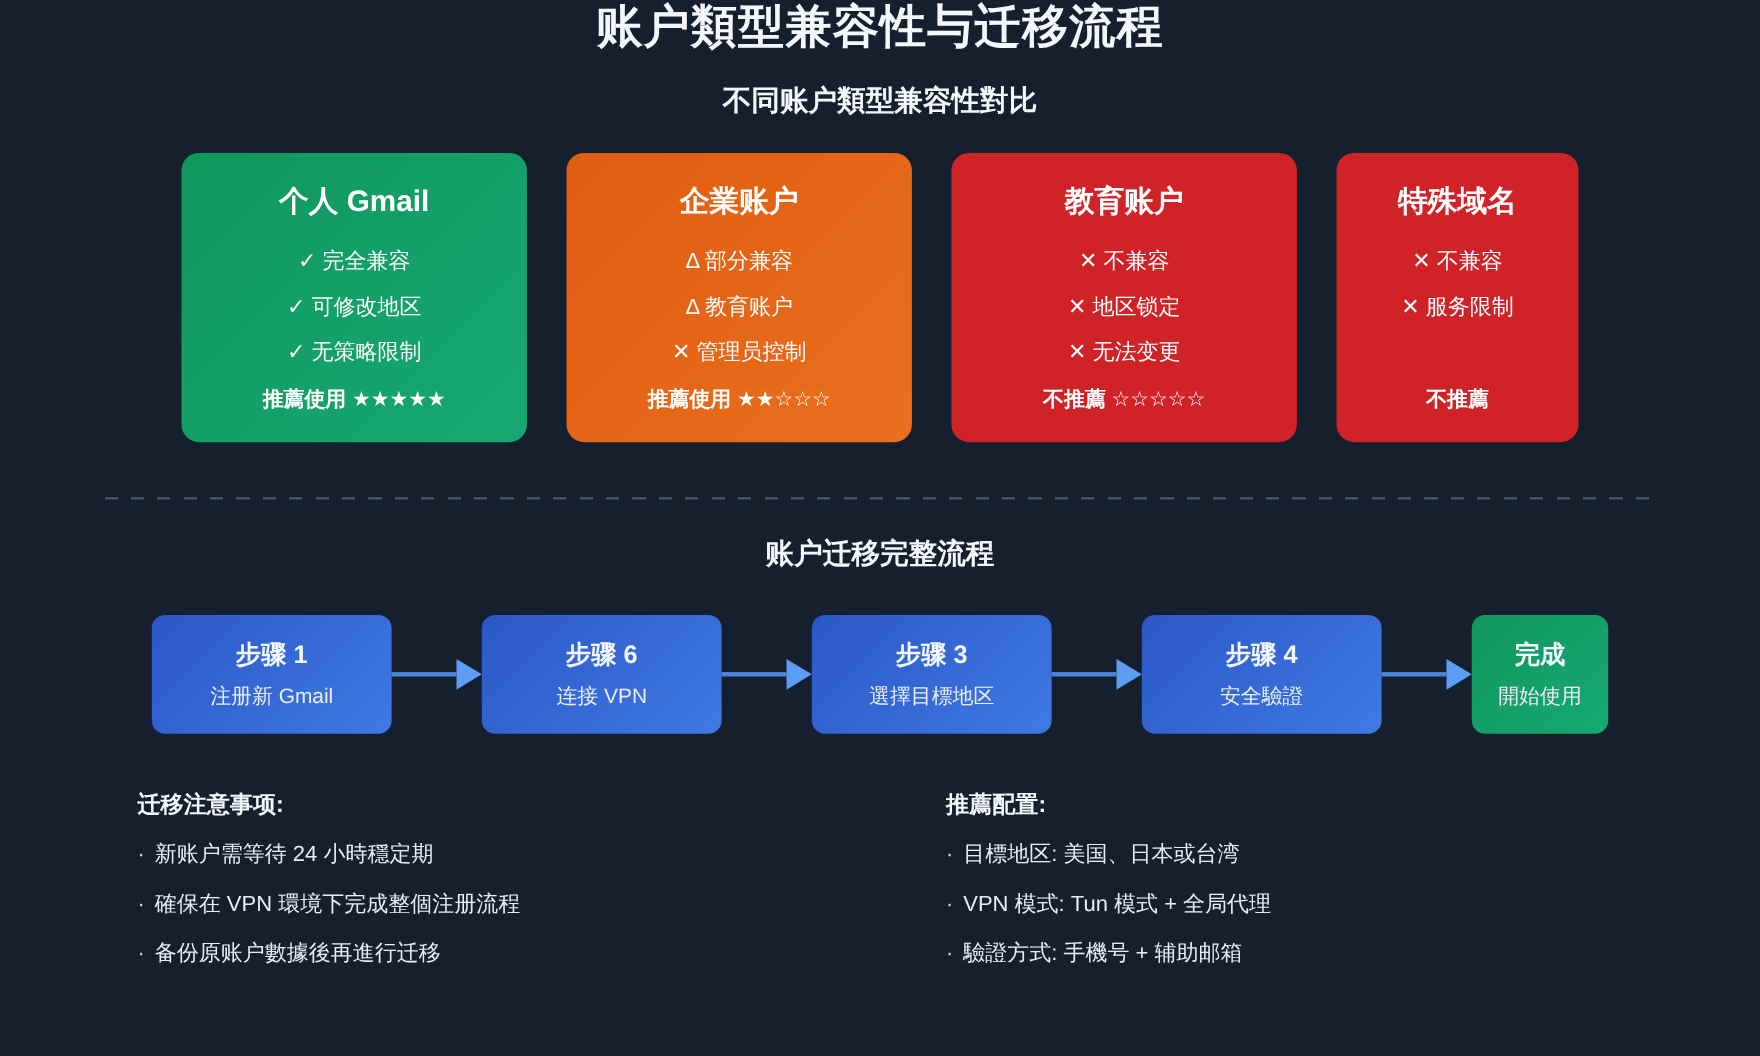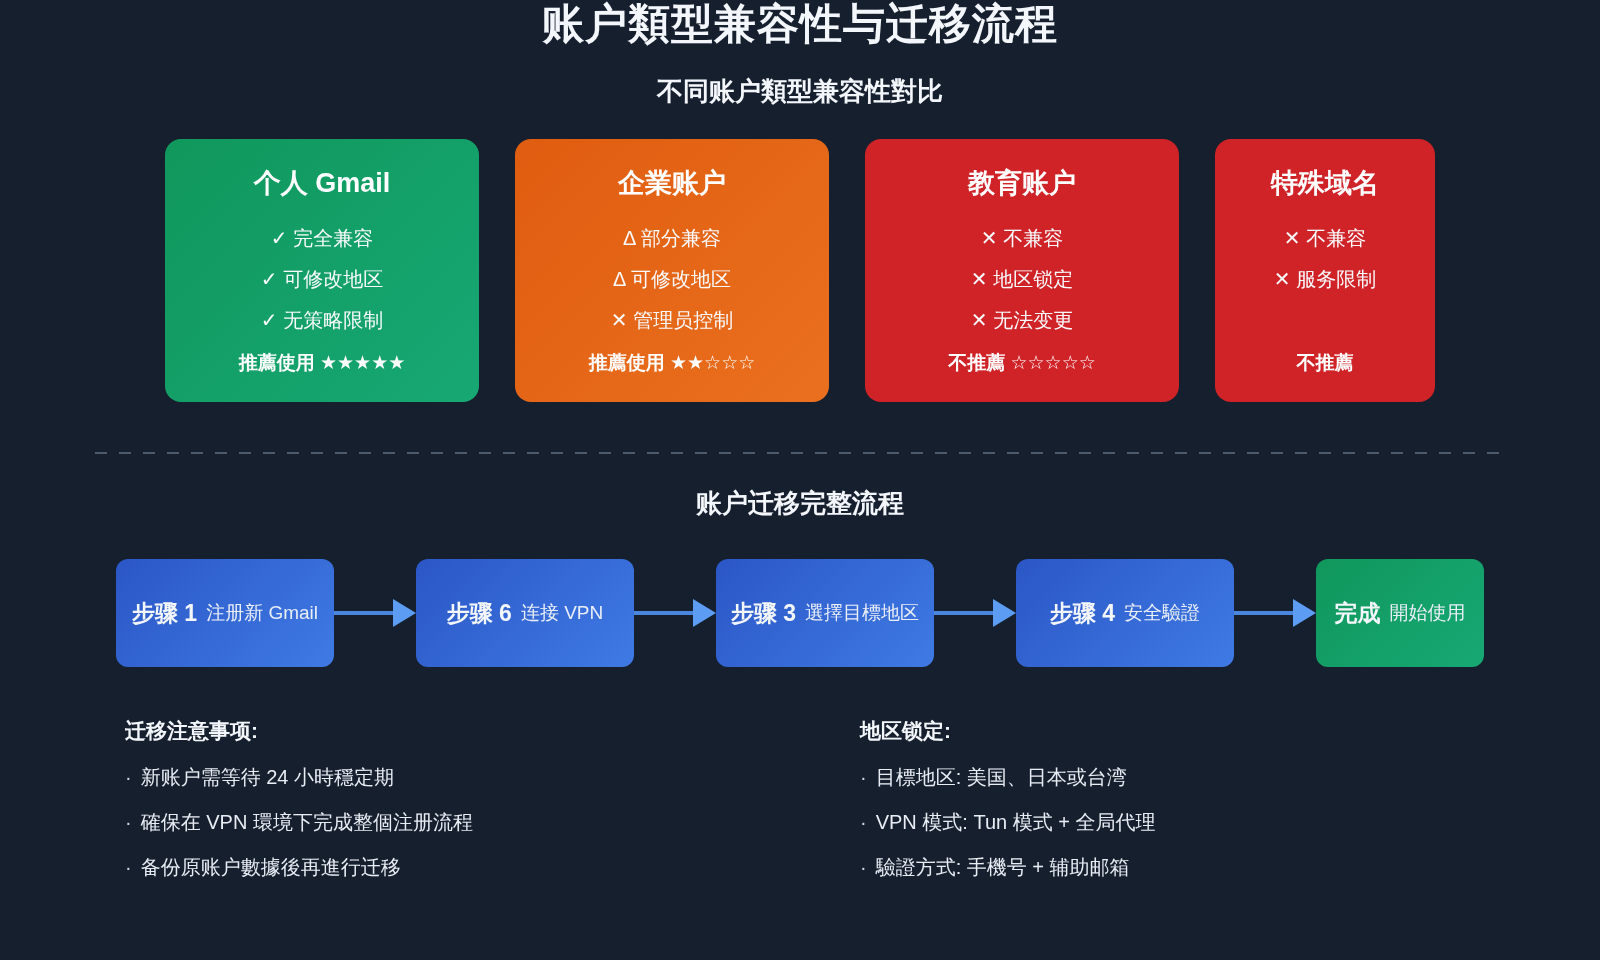--- a/index.html
+++ b/index.html
@@ -43,24 +43,24 @@
     height:2px; width:1410px; margin:50px auto 0;
     background:repeating-linear-gradient(90deg,#4c5a6e 0 12px,transparent 12px 24px);
   }
 
   .flow-title { text-align:center; font-size:26px; font-weight:700; margin-top:32px; }
 
   
   .flow { display:flex; justify-content:center; align-items:center; margin-top:38px; }
   .step {
     width:218px; height:108px; border-radius:12px;
-    display:flex; flex-direction:row; justify-content:center; align-items:center;
+    display:flex; flex-direction:column; justify-content:center; align-items:center;
     gap:9px; background:linear-gradient(135deg,#2b57c6,#3f7ae4);
   }
-  .step--final { width:168px; background:linear-gradient(135deg,#10975c,#17a874);font-family:Liberation Serif, serif; }
+  .step--final { width:124px; background:linear-gradient(135deg,#10975c,#17a874);font-family:Liberation Serif, serif; }
   .step-title { font-size:23px; font-weight:800; }
   .step-sub   { font-size:19px; color:#e9eef7; }
   .arrow { display:flex; align-items:center; width:82px; }
   .arrow-line { flex:1; height:4px; background:#4a86dd; }
   .arrow-head {
     width:0; height:0;
     border-top:14px solid transparent; border-bottom:14px solid transparent;
     border-left:23px solid #5c9df3;
   }
 
@@ -84,21 +84,21 @@
       <div class="card-title">个人 Gmail</div>
       <div class="card-feature">✓ 完全兼容</div>
       <div class="card-feature">✓ 可修改地区</div>
       <div class="card-feature">✓ 无策略限制</div>
       <div class="card-rating">推薦使用 ★★★★★</div>
     </div>
 
     <div class="card card--orange w-std">
       <div class="card-title">企業账户</div>
       <div class="card-feature">Δ 部分兼容</div>
-      <div class="card-feature">Δ 可修改地区</div>
+      <div class="card-feature">Δ 教育账户</div>
       <div class="card-feature">✕ 管理员控制</div>
       <div class="card-rating">推薦使用 ★★☆☆☆</div>
     </div>
 
     <div class="card card--red w-std">
       <div class="card-title">教育账户</div>
       <div class="card-feature">✕ 不兼容</div>
       <div class="card-feature">✕ 地区锁定</div>
       <div class="card-feature">✕ 无法变更</div>
       <div class="card-rating">不推薦 ☆☆☆☆☆</div>
@@ -165,21 +165,21 @@
   <div class="notes">
 
     <div class="note-col">
       <div class="note-heading">迁移注意事项:</div>
       <div class="note-item"><span class="bullet">·</span><span>新账户需等待 24 小時穩定期</span></div>
       <div class="note-item"><span class="bullet">·</span><span>確保在 VPN 環境下完成整個注册流程</span></div>
       <div class="note-item"><span class="bullet">·</span><span>备份原账户數據後再進行迁移</span></div>
     </div>
 
     <div class="note-col">
-      <div class="note-heading">地区锁定:</div>
+      <div class="note-heading">推薦配置:</div>
       <div class="note-item"><span class="bullet">·</span><span>目標地区: 美国、日本或台湾</span></div>
       <div class="note-item"><span class="bullet">·</span><span>VPN 模式: Tun 模式 + 全局代理</span></div>
       <div class="note-item"><span class="bullet">·</span><span>驗證方式: 手機号 + 辅助邮箱</span></div>
     </div>
 
   </div>
 
 </div>
 
 </body></html>

